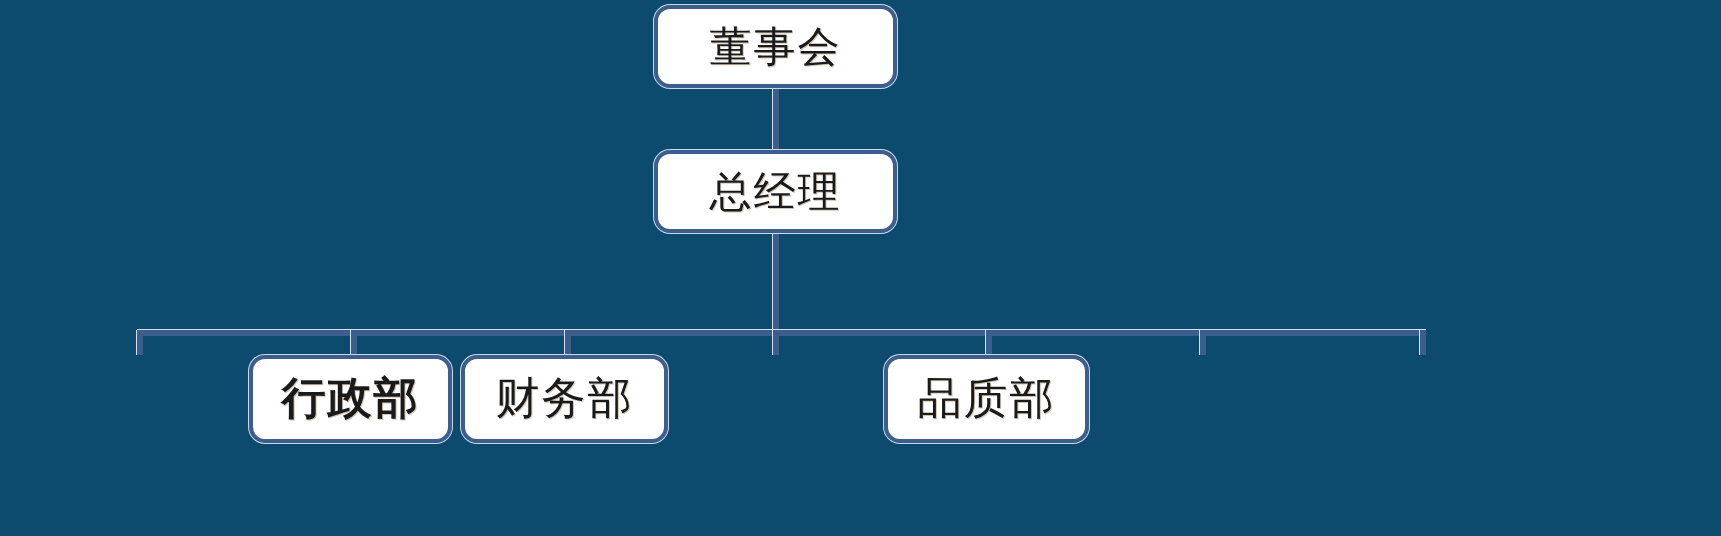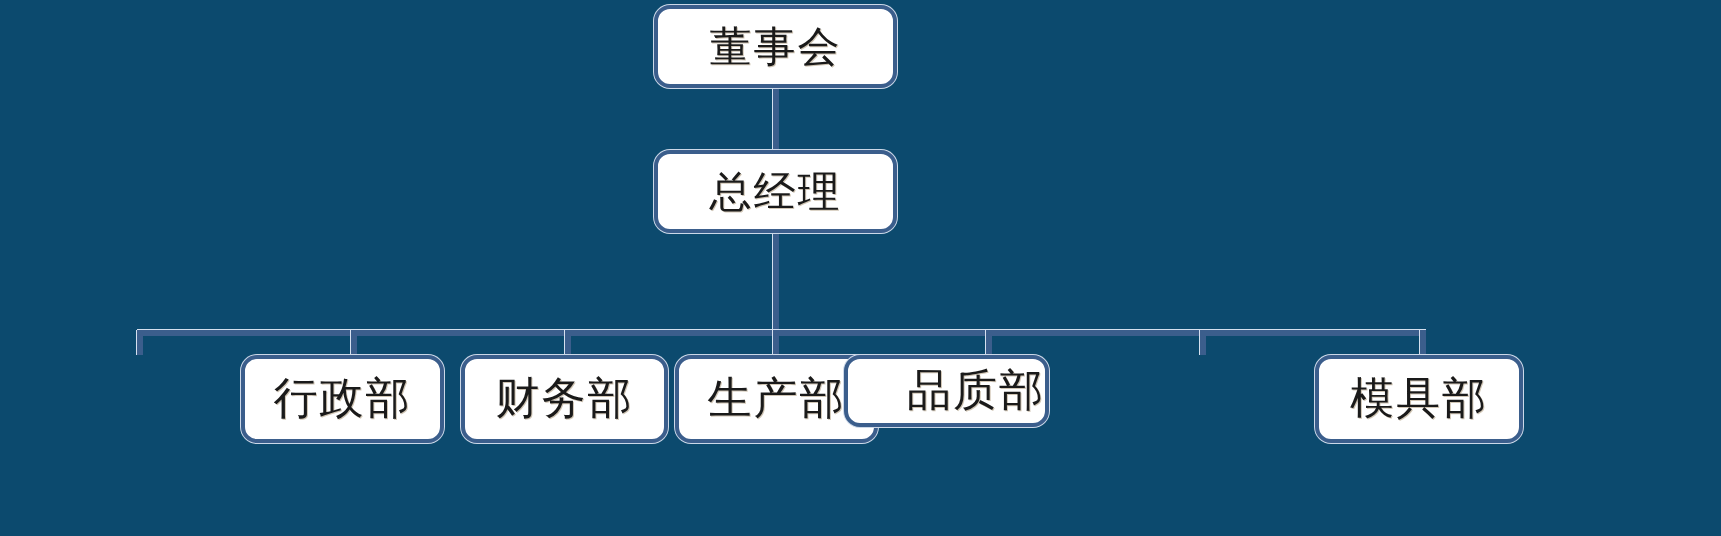--- a/index.html
+++ b/index.html
@@ -87,34 +87,28 @@
 
   <div class="node level-0" style="left:654px; top:5px; width:243px; height:83px;">
     <span class="node-label">董事会</span>
   </div>
 
   <div class="node level-1" style="left:654px; top:150px; width:243px; height:83px;">
     <span class="node-label">总经理</span>
   </div>
 
 
-  <div class="node level-2" style="left:241px; top:355px; width:203px; height:88px;">
+  <div class="node level-2" style="left:249px; top:355px; width:203px; height:88px;font-weight:bold;">
     <span class="node-label">行政部</span>
   </div>
 
   <div class="node level-2" style="left:461px; top:355px; width:207px; height:88px;text-align:right;">
     <span class="node-label">财务部</span>
   </div>
 
-  <div class="node level-2" style="left:675px; top:355px; width:203px; height:88px;">
-    <span class="node-label">生产部</span>
-  </div>
 
-  <div class="node level-2" style="left:844px; top:355px; width:205px; height:72px;justify-content:flex-end;">
+  <div class="node level-2" style="left:884px; top:355px; width:205px; height:88px;">
     <span class="node-label">品质部</span>
   </div>
 
 
-  <div class="node level-2" style="left:1315px; top:355px; width:208px; height:88px;">
-    <span class="node-label">模具部</span>
-  </div>
 
 </div>
 
 </body></html>

